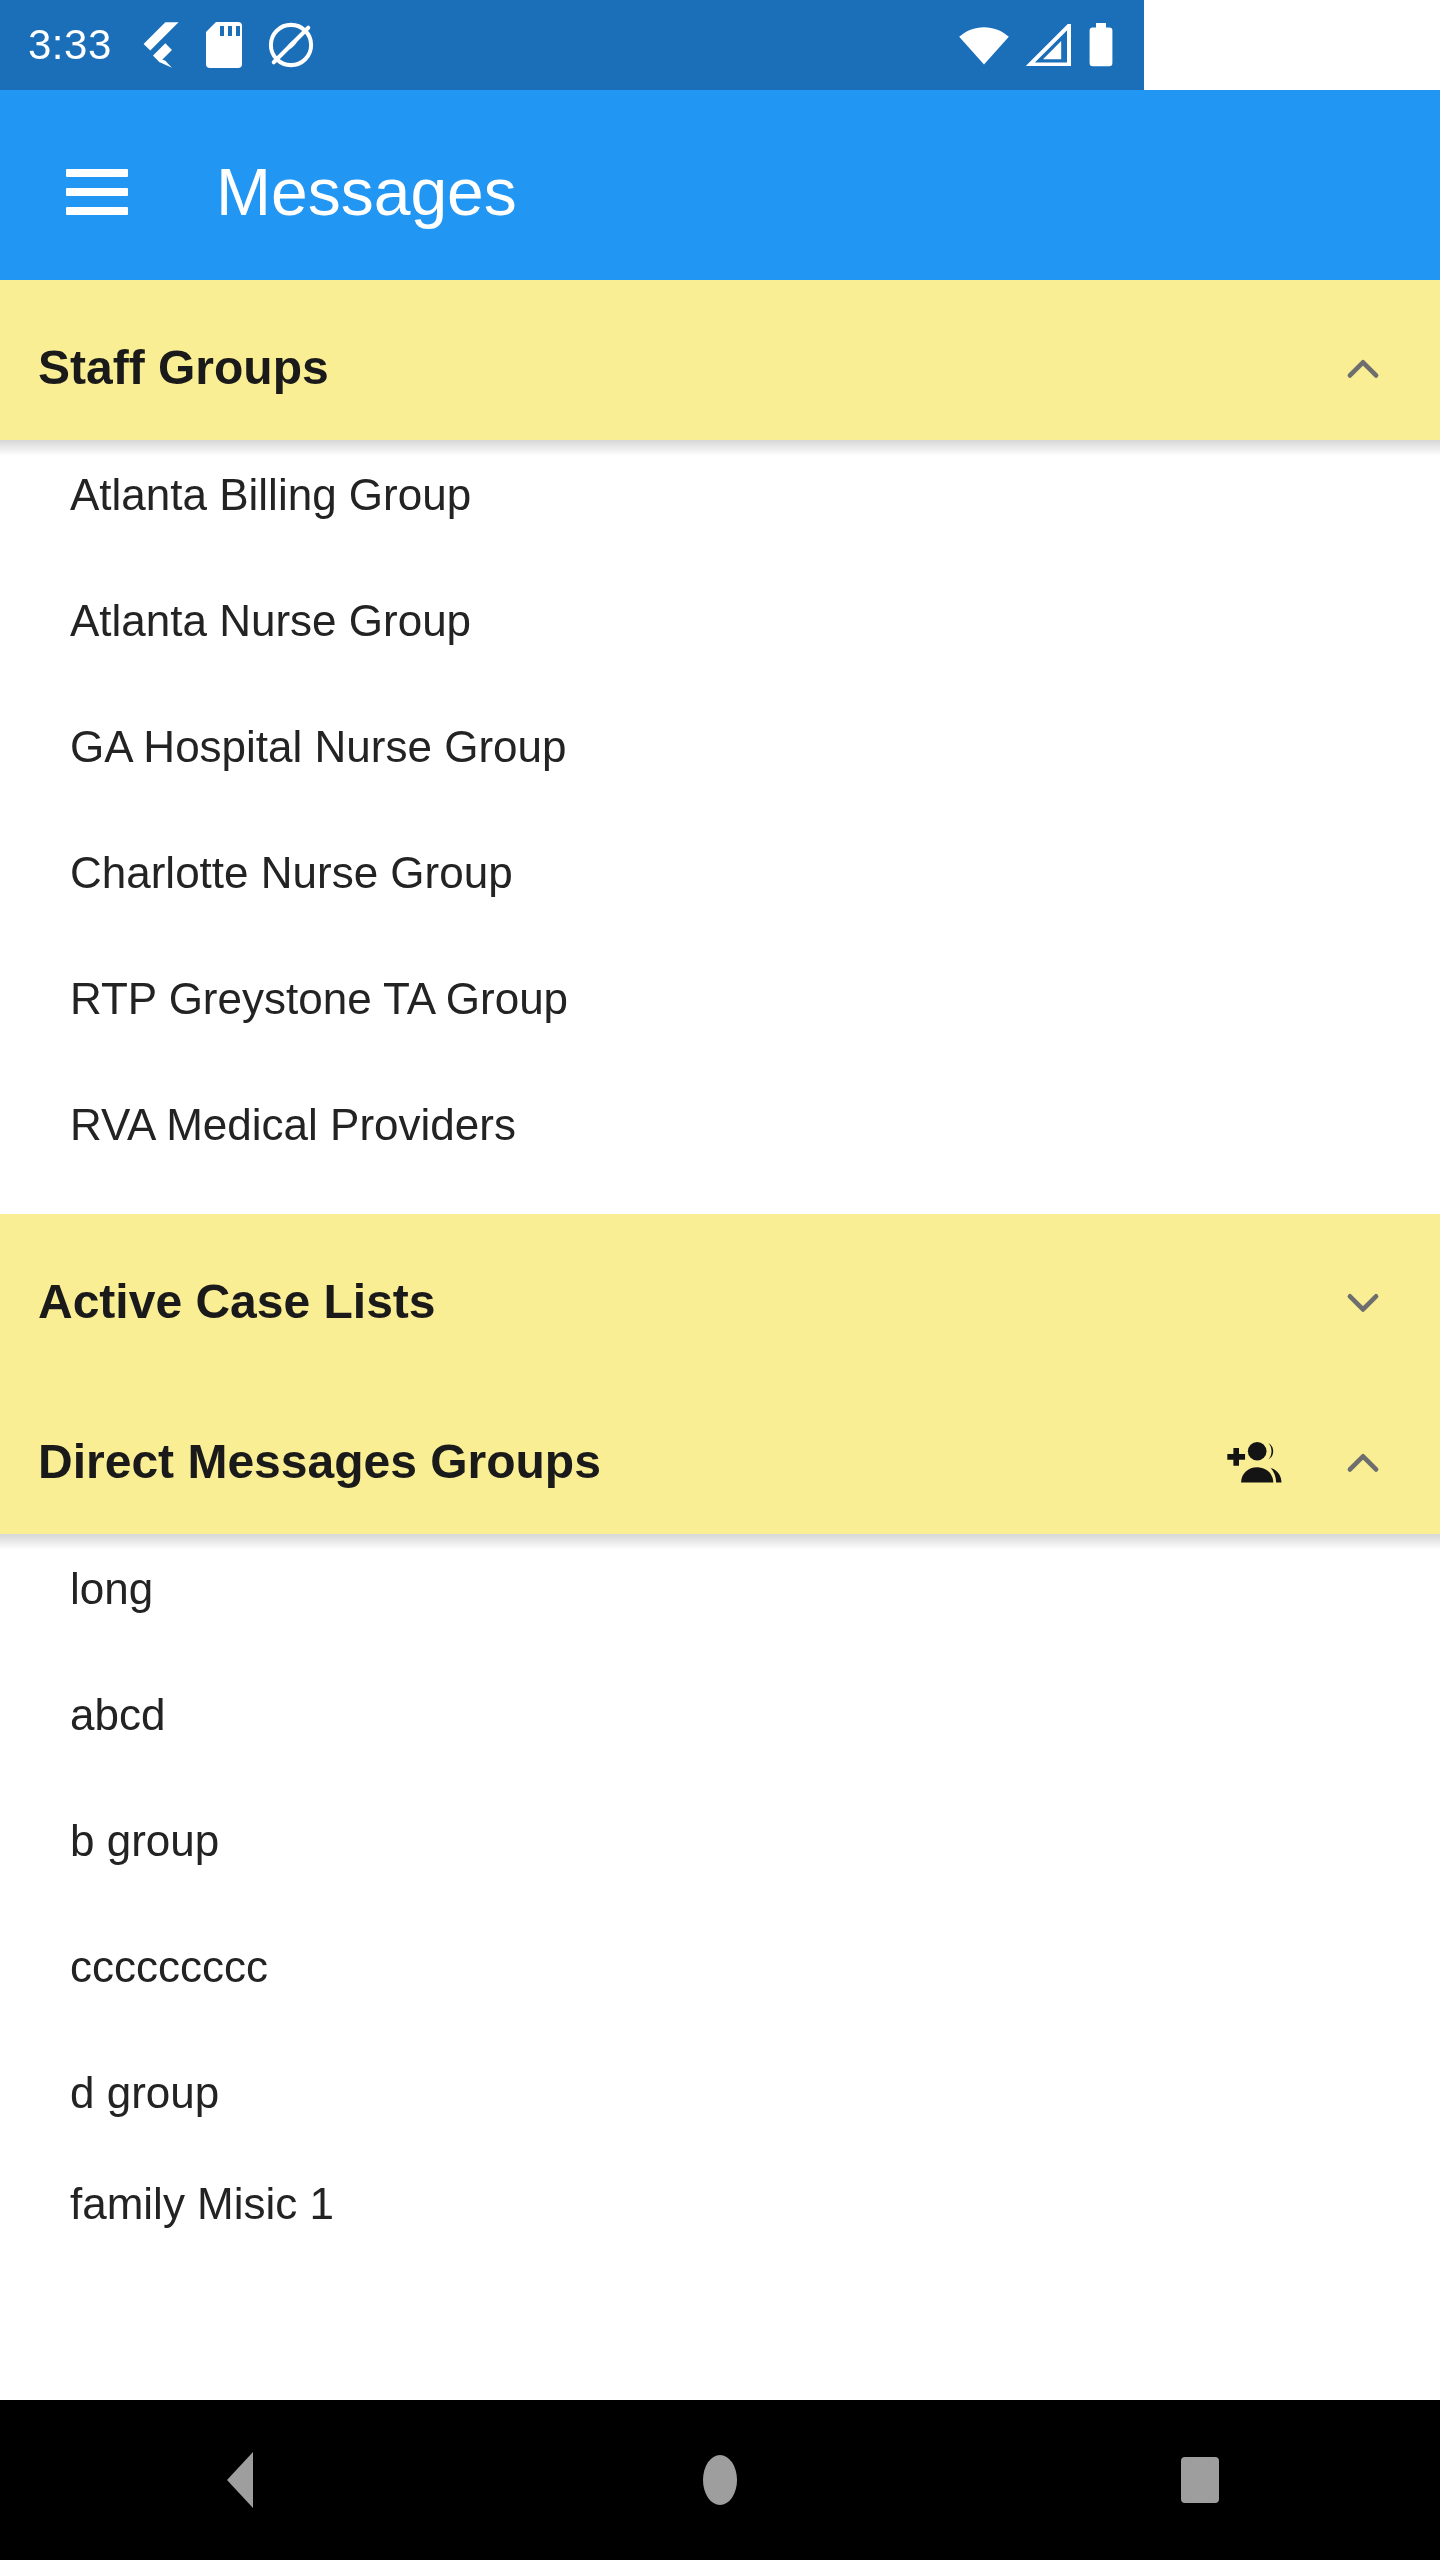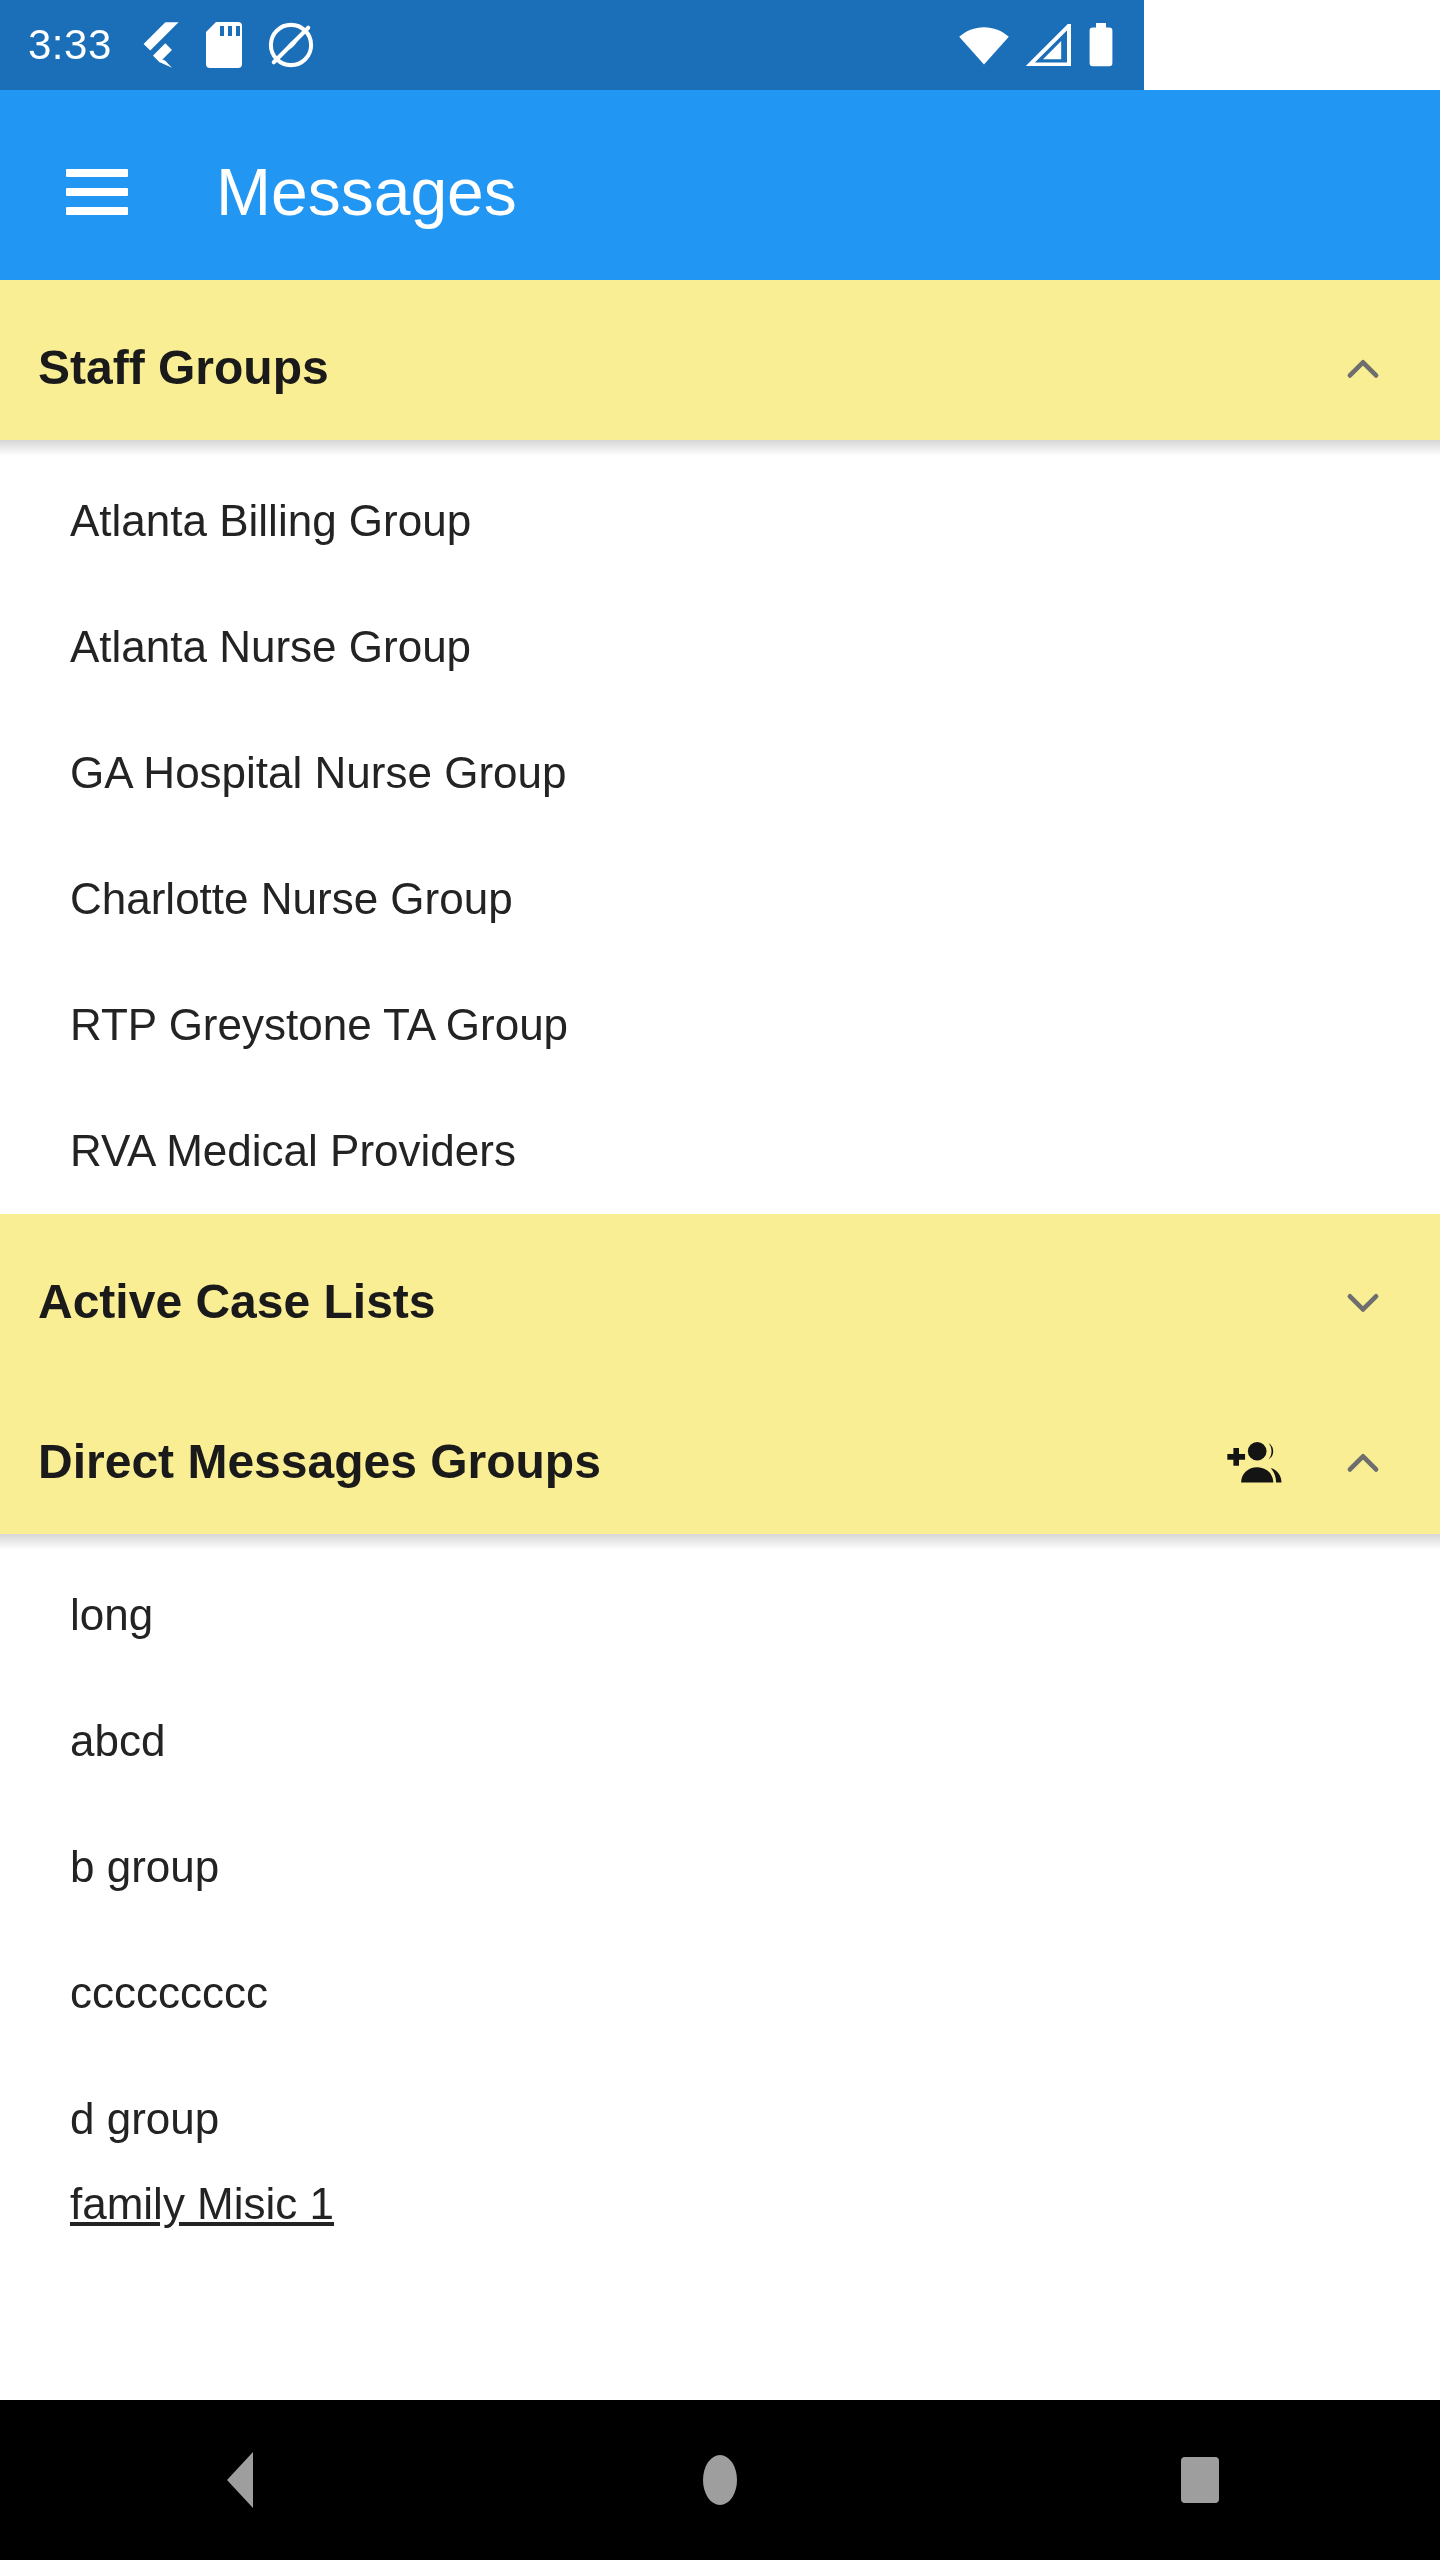--- a/index.html
+++ b/index.html
@@ -130,41 +130,41 @@
 
   
   .list {
     background: #ffffff;
     padding-top: 2px;
   }
   .list-item {
     width: 1440px;
     min-height: 126px;
     display: flex;
-    align-items: center;
+    align-items: flex-start;
     box-sizing: border-box;
     padding: 10px 60px 10px 70px;
     background: #ffffff;
   }
   .list-item-label {
     font-size: 44px;
     color: #232323;
     line-height: 1.22;
     word-wrap: break-word;
   }
   .list-item.tall { min-height: 190px; }
   .list-item.clipped {
     min-height: 60px;
     padding-top: 0;
     padding-bottom: 0;
     align-items: flex-start;
     overflow: hidden;
     height: 46px;
   }
-  .list-item.clipped .list-item-label { line-height: 1; text-decoration: underline; }
+  .list-item.clipped .list-item-label { line-height: 1; }
 
   
   .shade {
     width: 1440px;
     height: 16px;
     background: linear-gradient(to bottom, rgba(0,0,0,0.16), rgba(0,0,0,0));
   }
 
   
   .nav-bar {

